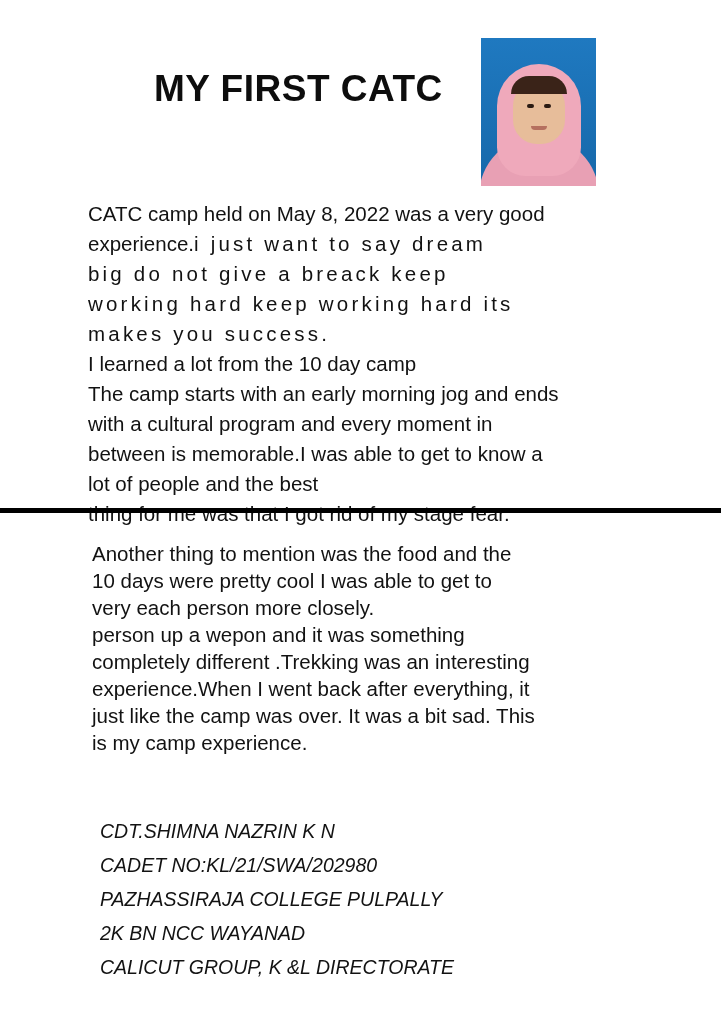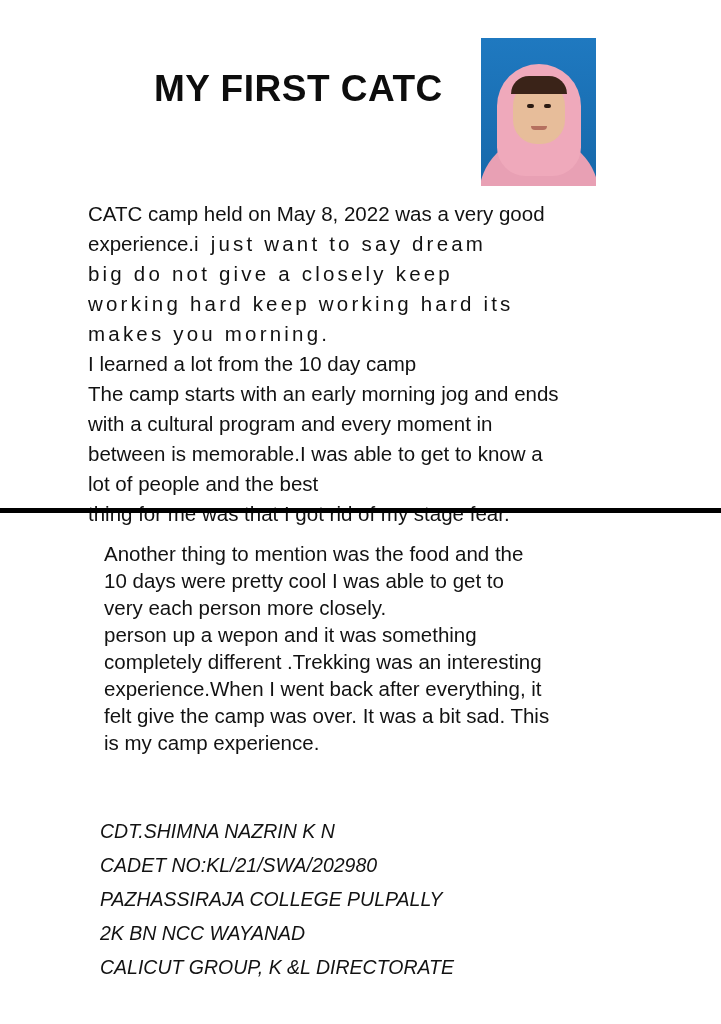--- a/index.html
+++ b/index.html
@@ -137,21 +137,21 @@
     left: 0;
     top: 508px;
     width: 721px;
     height: 5px;
     background: #000000;
   }
 
   
   .bottom-text {
     position: absolute;
-    left: 104px;
+    left: 92px;
     top: 540px;
     width: 545px;
     font-size: 20.5px;
     line-height: 27px;
     color: #121212;
   }
   .bottom-text p { margin: 0; }
 
   .signoff {
     position: absolute;
@@ -182,43 +182,43 @@
       <div class="eye l"></div>
       <div class="eye r"></div>
       <div class="mouth"></div>
     </div>
 
     <div class="body-text">
       <p>CATC camp held on May 8, 2022 was a very good</p>
       <p>
         <span>experience.</span><span class="spaced">i just want to say dream</span>
       </p>
-      <p class="spaced">big do not give a closely keep</p>
+      <p class="spaced">big do not give a breack keep</p>
       <p class="spaced">working hard keep working hard its</p>
-      <p class="spaced">makes you morning.</p>
+      <p class="spaced">makes you success.</p>
       <p>I learned a lot from the 10 day camp</p>
       <p>The camp starts with an early morning jog and ends</p>
       <p>with a cultural program and every moment in</p>
       <p>between is memorable.I was able to get to know a</p>
       <p>lot of people and the best</p>
       <p>thing for me was that I got rid of my stage fear.</p>
     </div>
 
   </div>
 
   <div class="divider"></div>
 
   <div class="bottom-text">
     <p>Another thing to mention was the food and the</p>
     <p>10 days were pretty cool I was able to get to</p>
     <p>very each person more closely.</p>
     <p>person up a wepon and it was something</p>
     <p>completely different .Trekking was an interesting</p>
     <p>experience.When I went back after everything, it</p>
-    <p>felt give the camp was over. It was a bit sad. This</p>
+    <p>just like the camp was over. It was a bit sad. This</p>
     <p>is my camp experience.</p>
   </div>
 
   <div class="signoff">
     <p>CDT.SHIMNA NAZRIN K N</p>
     <p>CADET NO:KL/21/SWA/202980</p>
     <p>PAZHASSIRAJA COLLEGE PULPALLY</p>
     <p>2K BN NCC WAYANAD</p>
     <p>CALICUT GROUP, K &amp;L DIRECTORATE</p>
   </div>

